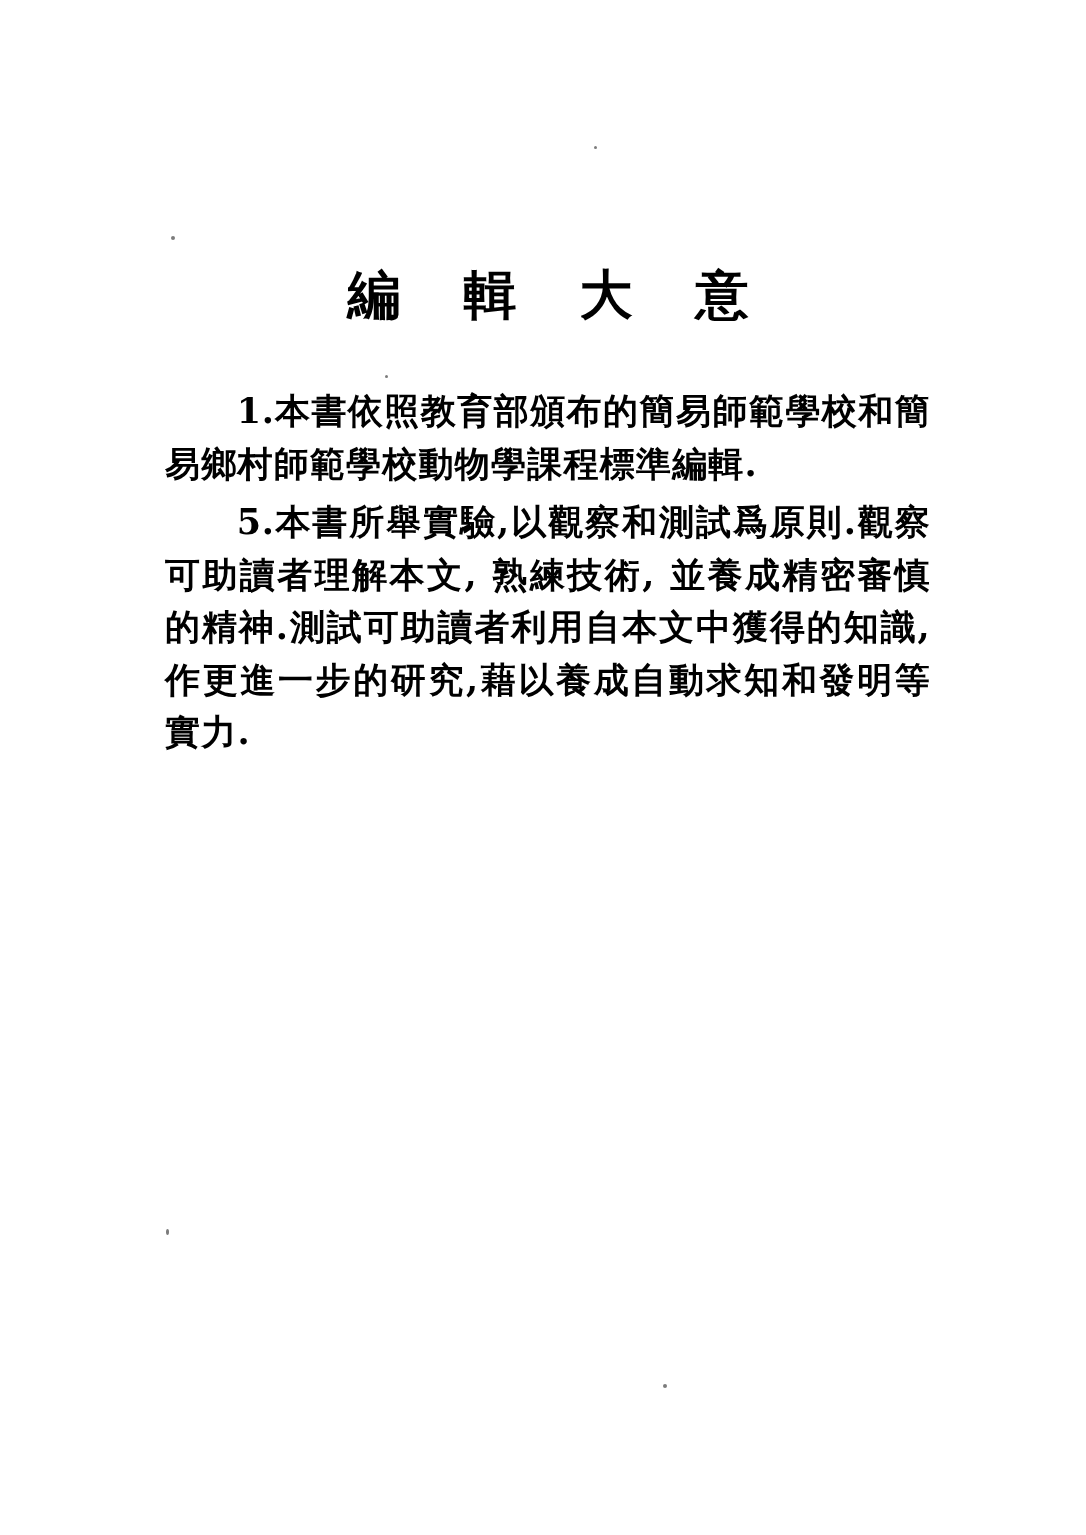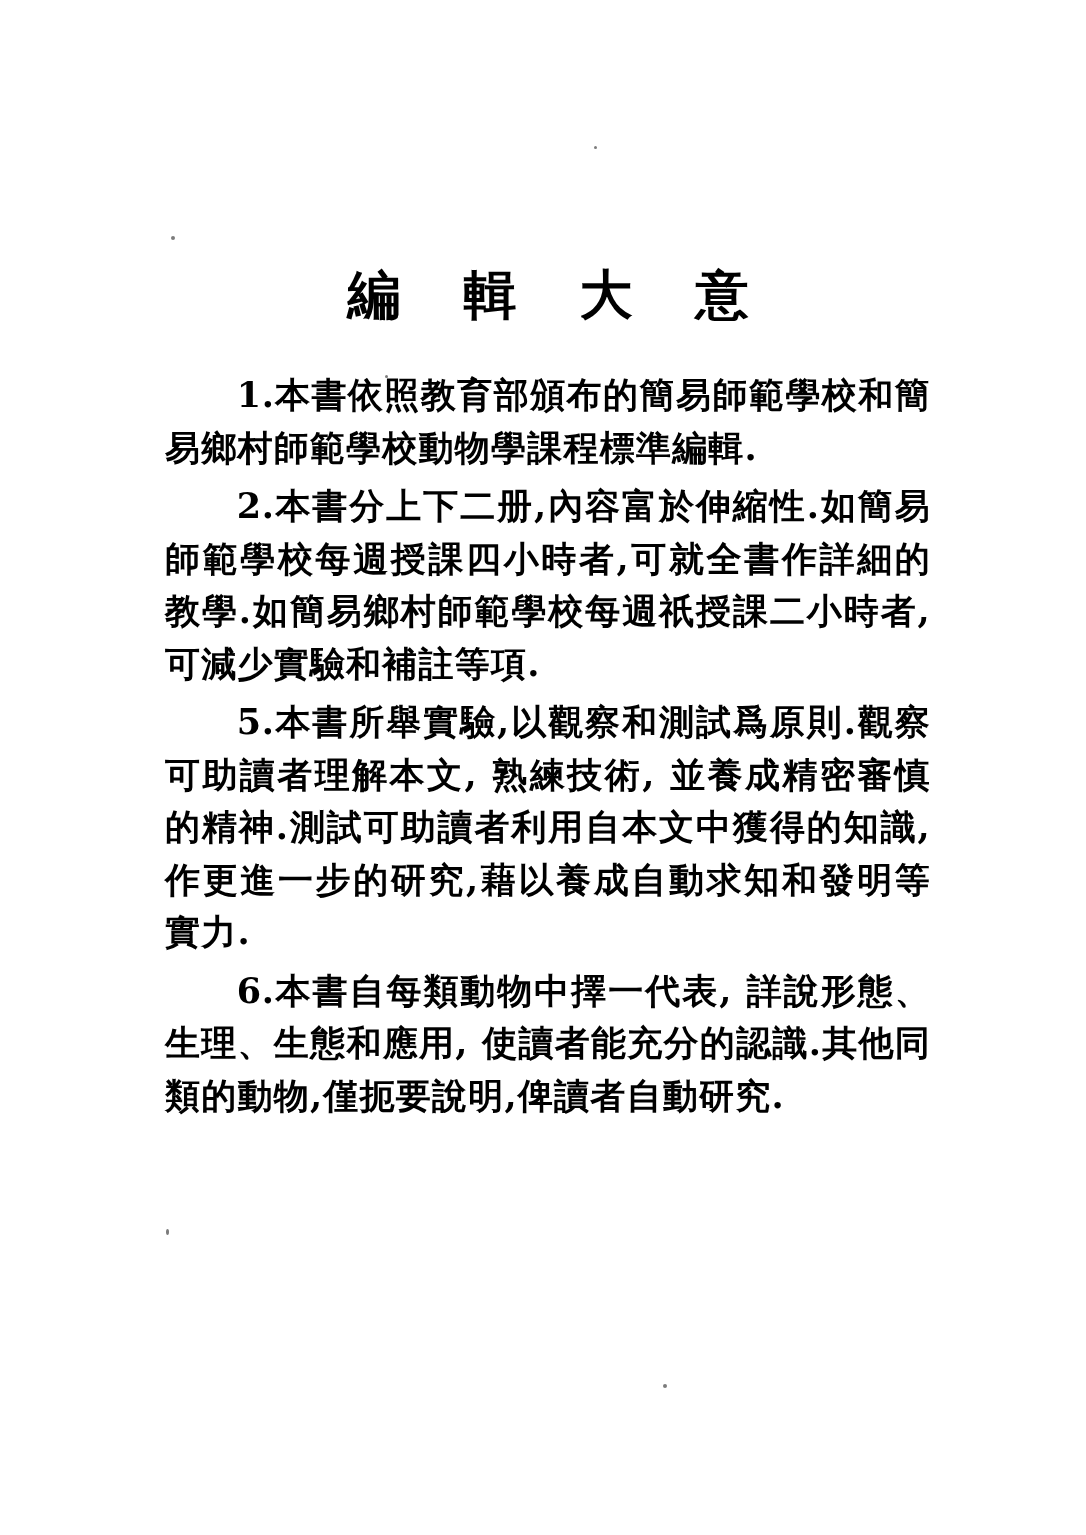--- a/index.html
+++ b/index.html
@@ -52,21 +52,21 @@
     line-height: 1;
     text-align: center;
     letter-spacing: 0.42em;
     text-indent: 0.42em;
     padding-top: 268px;
     font-family: "DejaVu Serif", "Liberation Serif", serif;
     -webkit-font-smoothing: none;
   }
 
   .body-block {
-    margin-top: 48px;
+    margin-top: 64px;
   }
 
   .item {
     margin: 0 0 6px 0;
     font-size: 35px;
     font-weight: bold;
     line-height: 52.5px;
     text-align: justify;
     text-align-last: left;
     text-indent: 2.05em;
@@ -91,23 +91,21 @@
   <span class="speck speck-e"></span>
 
   <div class="content">
 
     <h1 class="doc-title">編 輯 大 意</h1>
 
     <div class="body-block">
 
       <p class="item"><span class="num">1.</span><span>本書依照教育部頒布的簡易師範學校和簡易鄉村師範學校動物學課程標準編輯.</span></p>
 
-      <p class="item"><span class="num">2.</span><span>本書分上下二册,內容富於伸縮性.如簡易師範學校每週授課四小時者,可就全書作詳細的教學.如簡易鄉村師範學校每週祇授課二小時者,可減少實驗和補註等項.</span></p>
 
 
 
       <p class="item"><span class="num">5.</span><span>本書所舉實驗,以觀察和測試爲原則.觀察可助讀者理解本文, 熟練技術, 並養成精密審慎的精神.測試可助讀者利用自本文中獲得的知識,作更進一步的研究,藉以養成自動求知和發明等實力.</span></p>
 
-      <p class="item"><span class="num">6.</span><span>本書自每類動物中擇一代表, 詳說形態、生理、生態和應用, 使讀者能充分的認識.其他同類的動物,僅扼要說明,俾讀者自動研究.</span></p>
 
     </div>
   </div>
 </div>
 
 </body></html>

